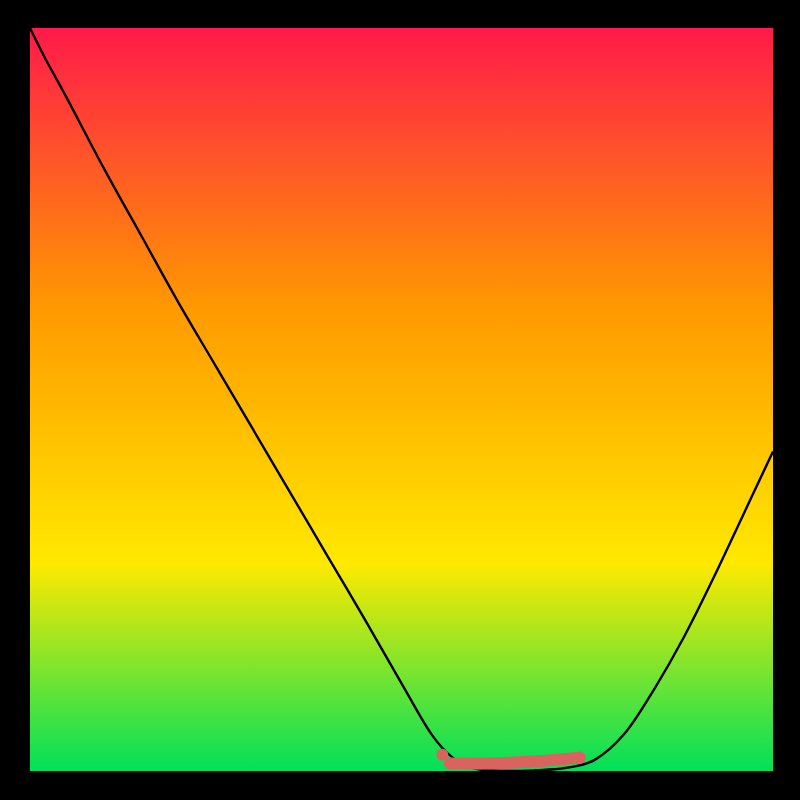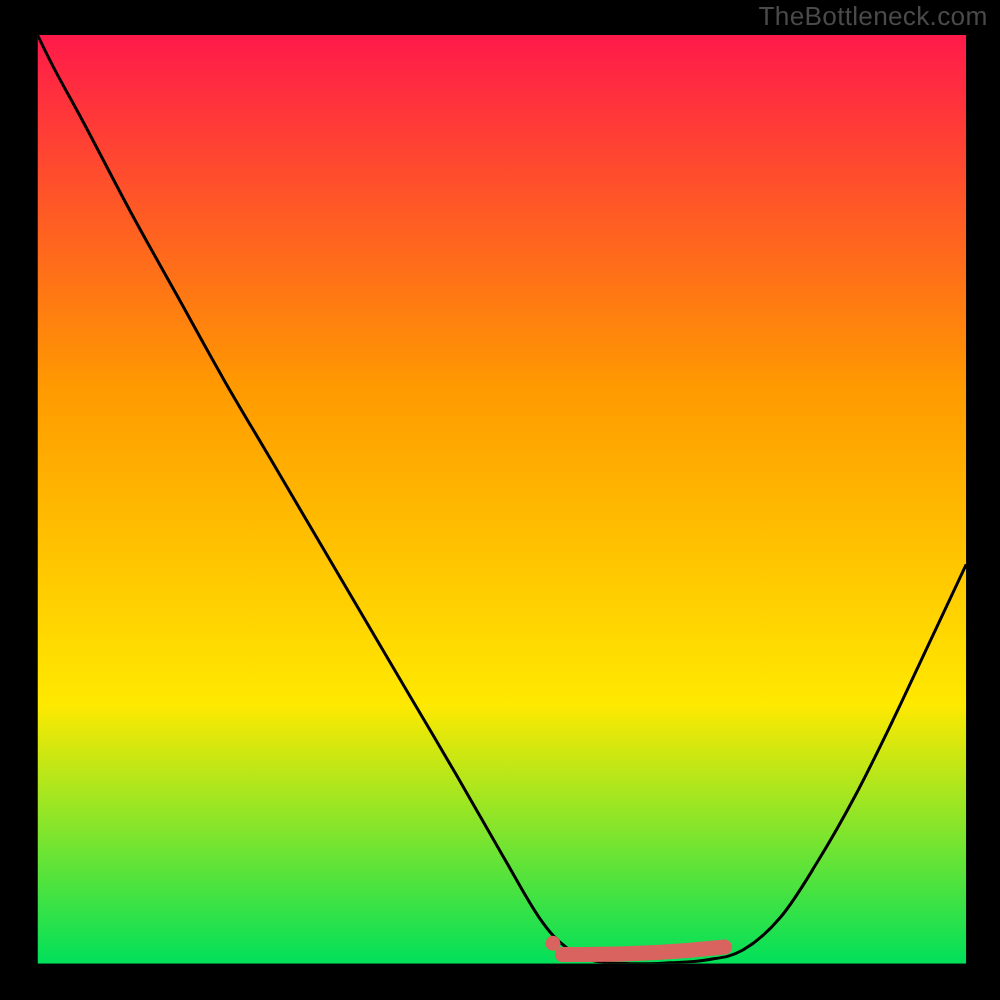--- a/index.html
+++ b/index.html
@@ -35,21 +35,20 @@
   svg {
     display: block;
     width: 743px;
     height: 743px;
   }
 </style>
 </head>
 <body>
 
 <div class="frame">
-  <div class="attribution">TheBottleneck.com</div>
 
   <div class="plot-wrap">
     <svg id="chart-svg" viewBox="0 0 743 743">
       <defs>
         <linearGradient id="bg-grad" x1="0" y1="0" x2="0" y2="1">
           <stop id="g0" offset="0%" stop-color="#ff1a4a"></stop>
           <stop id="g1" offset="38%" stop-color="#ff9a00"></stop>
           <stop id="g2" offset="72%" stop-color="#ffe900"></stop>
           <stop id="g3" offset="100%" stop-color="#00e05a"></stop>
         </linearGradient>

